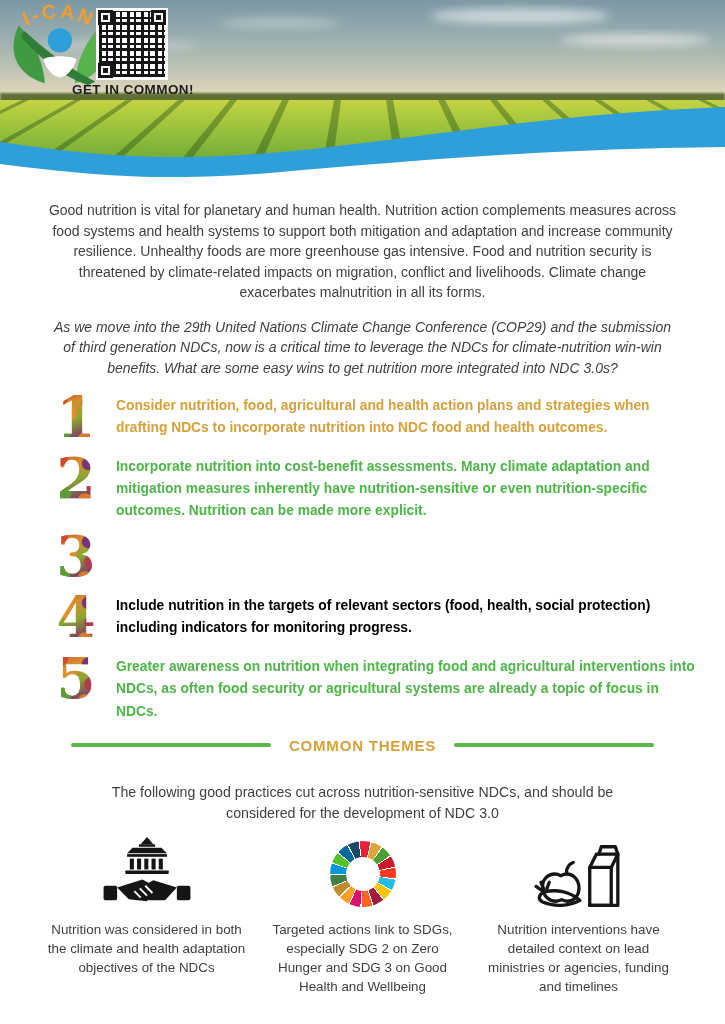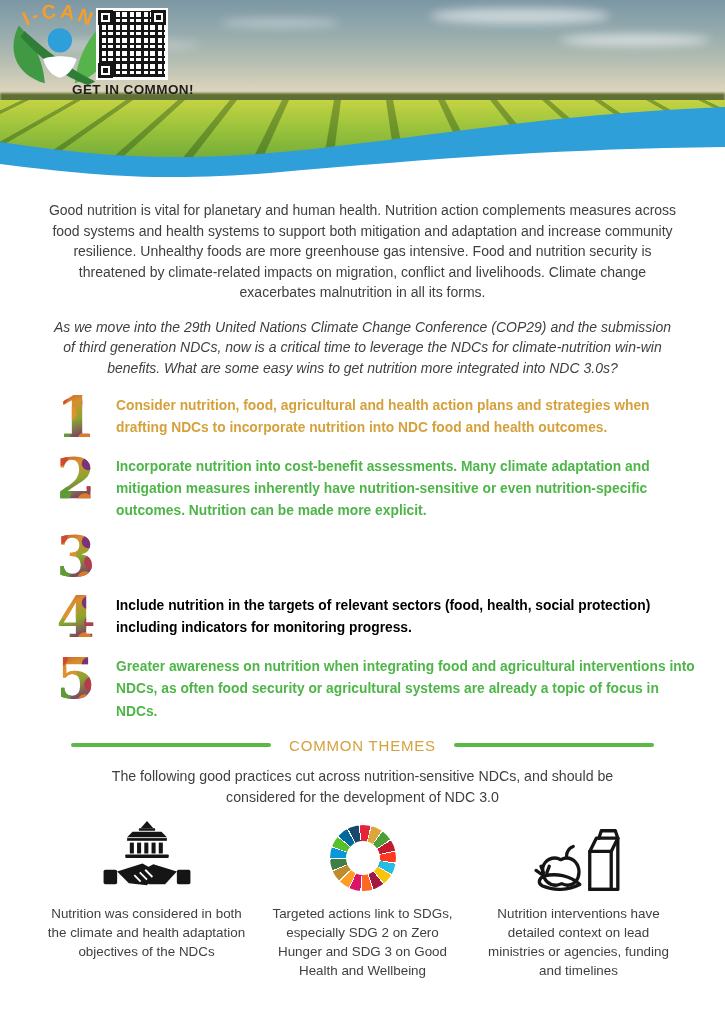--- a/index.html
+++ b/index.html
@@ -52,22 +52,22 @@
          radial-gradient(circle at 78% 60%,#b43b4e 0 7px,transparent 8px),
          radial-gradient(circle at 28% 78%,#5d9b34 0 7px,transparent 8px),
          radial-gradient(circle at 66% 92%,#d97b2a 0 7px,transparent 8px),
          linear-gradient(160deg,#c23b2f 0%,#d78f2e 28%,#8aa62f 52%,#7c3f66 78%,#c96a2d 100%);
        -webkit-background-clip:text;background-clip:text;color:transparent;}
   .step-text{margin:4px 0 0;font-size:13.8px;font-weight:bold;line-height:1.6;}
 
   
   .themes-head{display:flex;align-items:center;justify-content:center;gap:18px;margin-top:14px;}
   .line{display:block;width:200px;height:4px;border-radius:2px;background:#5cb947;}
-  .themes-title{font-size:15px;font-weight:400;color:#d5a13c;letter-spacing:.8px;white-space:nowrap;}
-  .themes-sub{width:560px;margin:12px auto 0;text-align:center;font-size:14.2px;line-height:1.5;color:#3f3f3f;}
+  .themes-title{font-size:15px;font-weight:700;color:#d5a13c;letter-spacing:.8px;white-space:nowrap;}
+  .themes-sub{width:560px;margin:28px auto 0;text-align:center;font-size:14.2px;line-height:1.5;color:#3f3f3f;}
 
   
   .cards{display:flex;justify-content:center;gap:4px;margin-top:12px;}
   .card{width:212px;text-align:center;}
   .card-icon{height:76px;display:flex;align-items:center;justify-content:center;}
   .caption{margin:8px 6px 0;font-size:13.4px;line-height:1.42;color:#3f3f3f;}
 
   .sdg-ring{position:relative;width:66px;height:66px;border-radius:50%;}
   .sdg-hole{position:absolute;left:50%;top:50%;width:34px;height:34px;margin:-17px 0 0 -17px;border-radius:50%;background:#fff;}
 </style>

